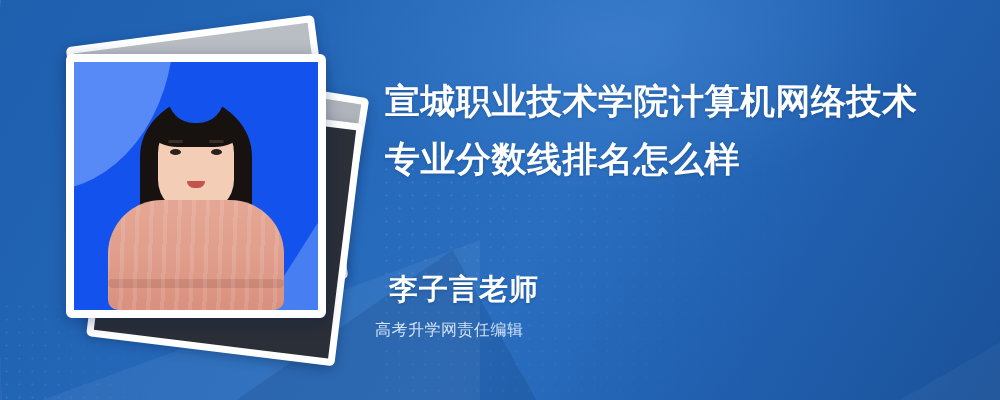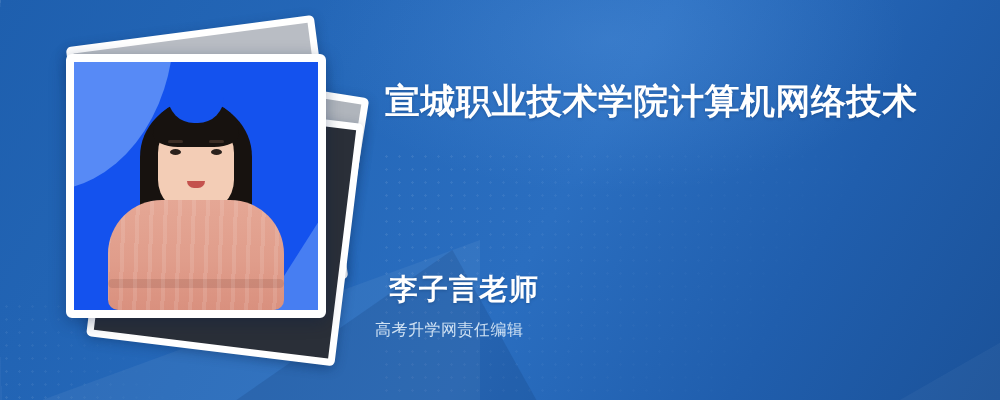--- a/index.html
+++ b/index.html
@@ -386,19 +386,20 @@
           <div class="p-shoulderline"></div>
         </div>
         <div class="p-collar"></div>
       </div>
     </div>
   </div>
 
   <div class="content">
     <div class="headline">
       <span class="line">宣城职业技术学院计算机网络技术</span>
+      <span class="line">专业分数线排名怎么样</span>
     </div>
 
     <div class="byline-name">李子言老师</div>
     <div class="byline-role">高考升学网责任编辑</div>
   </div>
 
 </div>
 
 </body></html>

